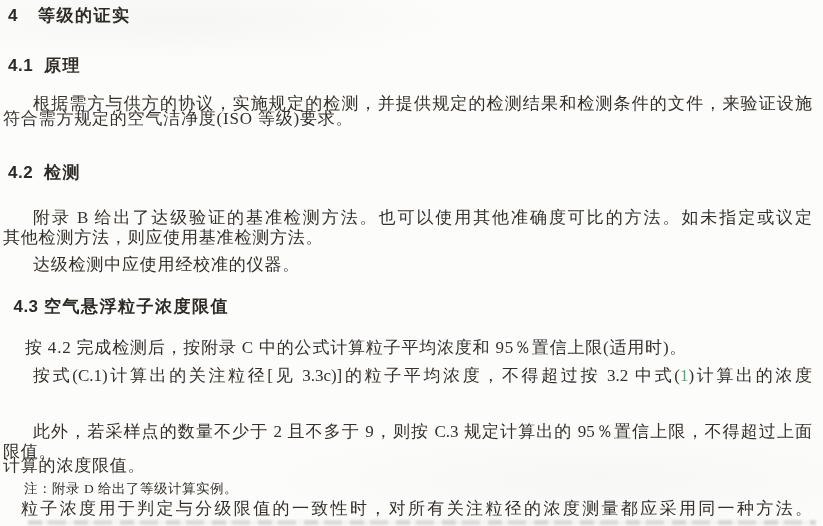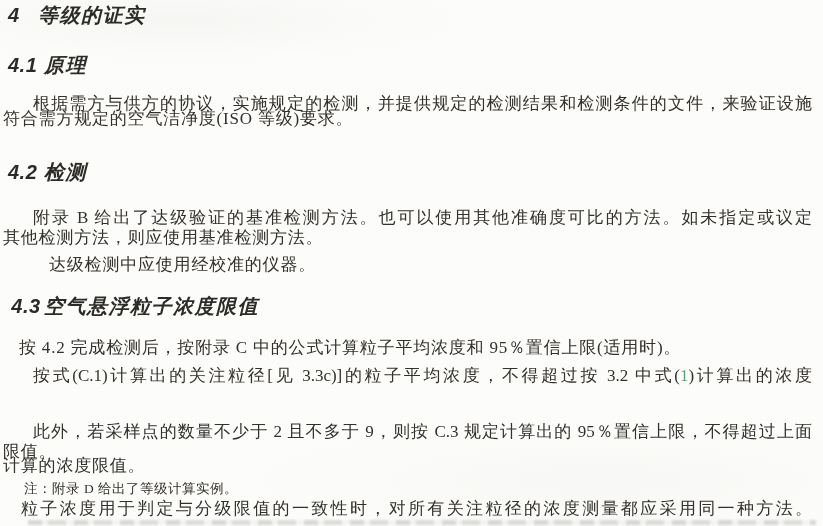--- a/index.html
+++ b/index.html
@@ -27,39 +27,38 @@
   .just{
     white-space:normal;
     letter-spacing:0;
     text-align:justify;
     text-align-last:justify;
     -moz-text-align-last:justify;
   }
   .heading{
     font-family:"Liberation Sans","DejaVu Sans",sans-serif;
     font-weight:bold;
-    font-size:20px;
+    font-size:17px;
     letter-spacing:1.5px;
     color:#2d2b27;
-    font-style:italic;
   }
   .heading .num{display:inline-block;letter-spacing:0.5px;}
   .num-ch{width:30px;}
   .num-sec{width:36px;}
   
   .l-h4   {top:5px;   left:8px;}
   .l-h41  {top:55px;  left:8px;}
   .l-p1a  {top:93px;  left:33px; width:779px;}
   .l-p1b  {top:108px; left:3px;text-align:center;}
   .l-h42  {top:162px; left:8px;}
   .l-p2a  {top:199px; left:33px; width:779px;margin-top:8px;}
   .l-p2b  {top:227px; left:3px;}
-  .l-p3a  {top:254px; left:33px;margin-left:16px;}
+  .l-p3a  {top:254px; left:33px;}
   .l-h43  {top:296px; left:8px;text-align:center;}
-  .l-p4a  {top:337px; left:19px;}
+  .l-p4a  {top:337px; left:25px;}
   .l-p5a  {top:365px; left:33px; width:779px;}
   .l-p5b  {top:393px; left:3px;margin-top:48px;}
   .l-p6a  {top:421px; left:33px; width:779px;}
   .l-p6b  {top:449px; left:3px;margin-top:6px;}
   .l-note {top:478px; left:24px; font-size:13.5px; letter-spacing:0.5px;}
   .l-p7a  {top:498px; left:21px; width:791px;}
   .ref-link{cursor:pointer;}
   .ghost-strip{
     position:absolute;
     top:520px;left:28px;width:788px;height:5px;

